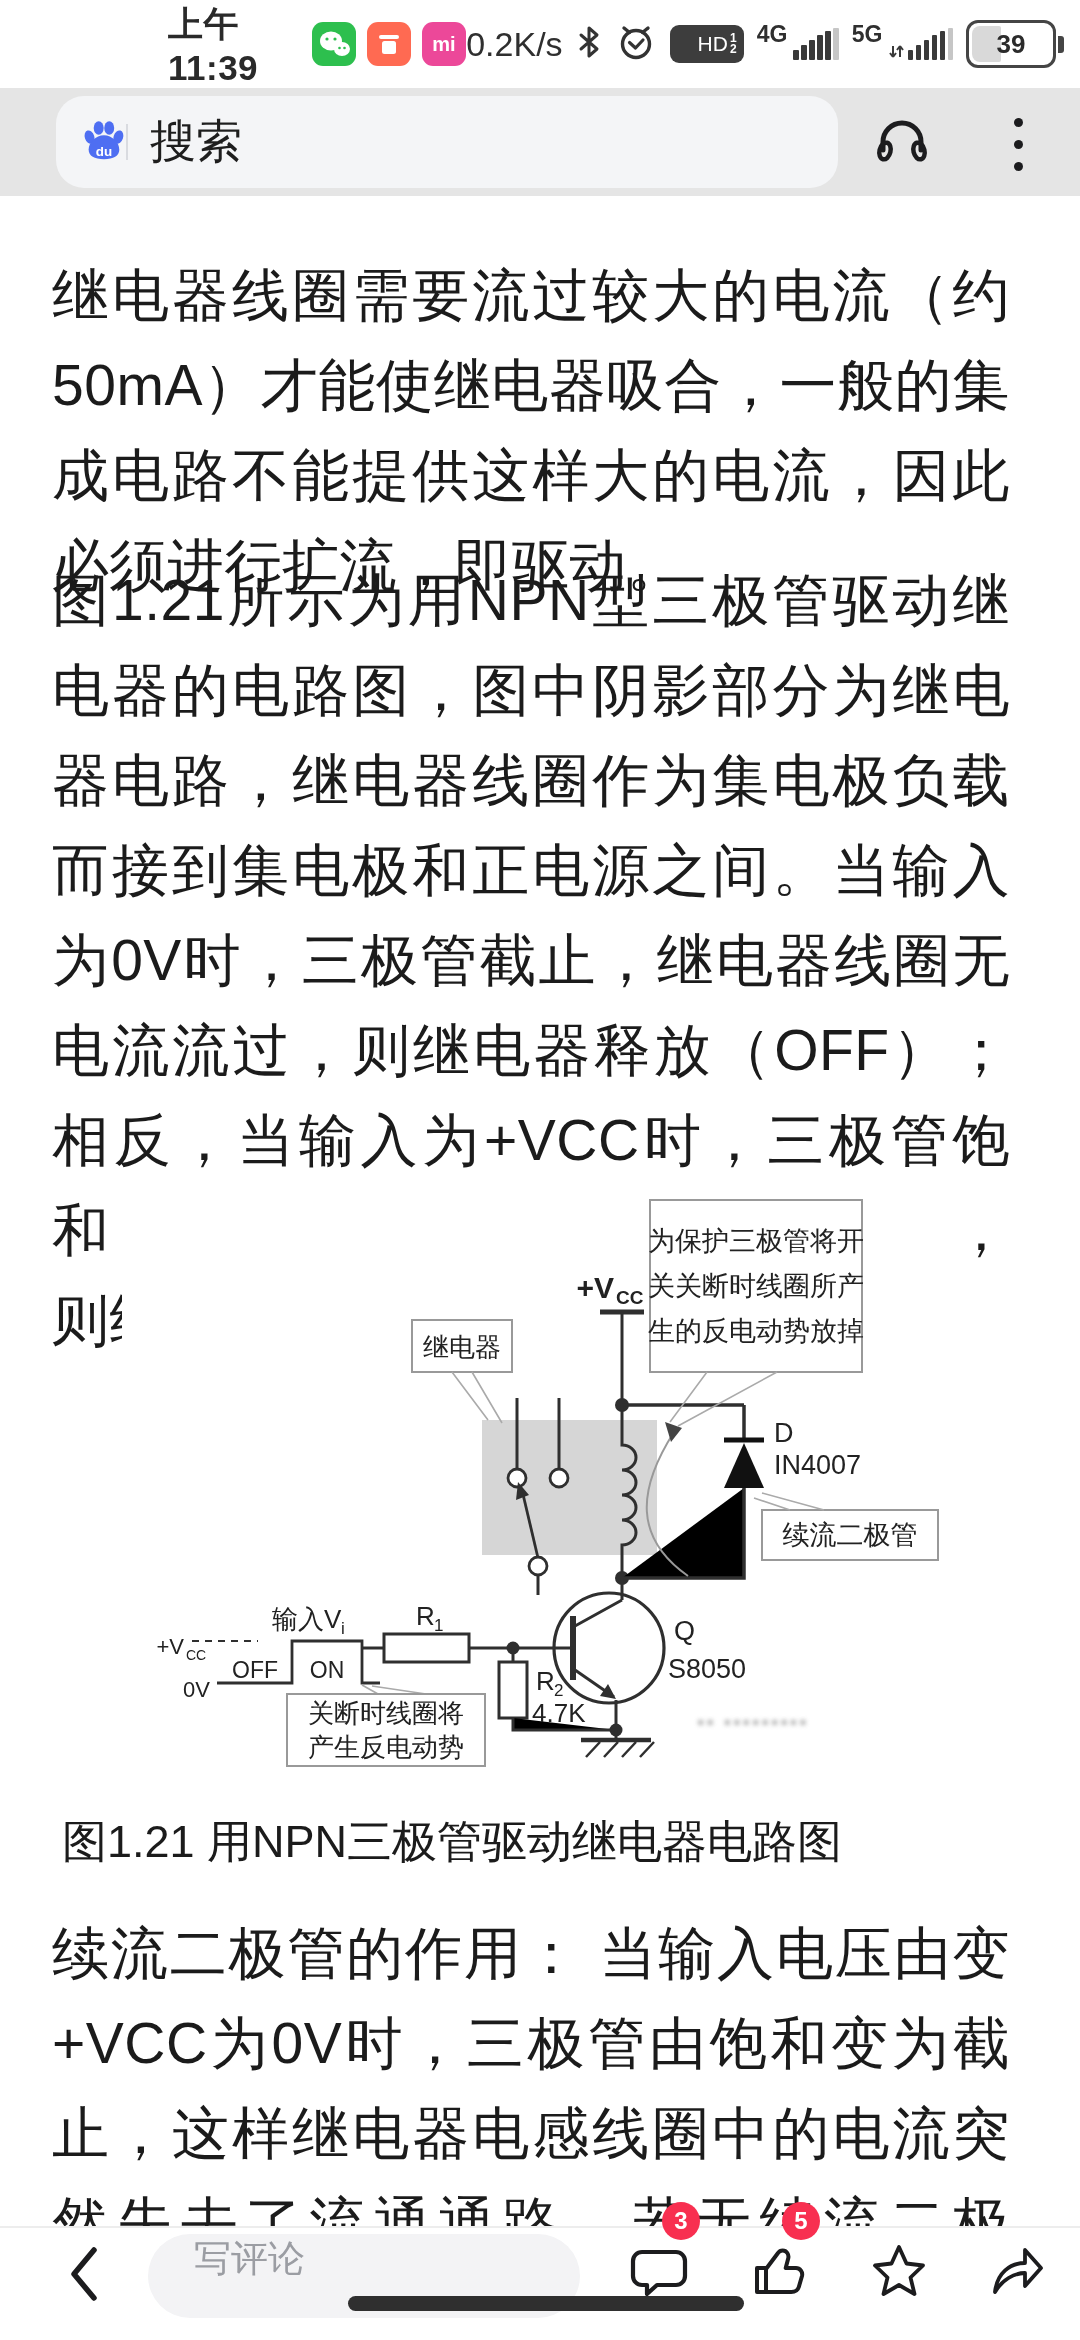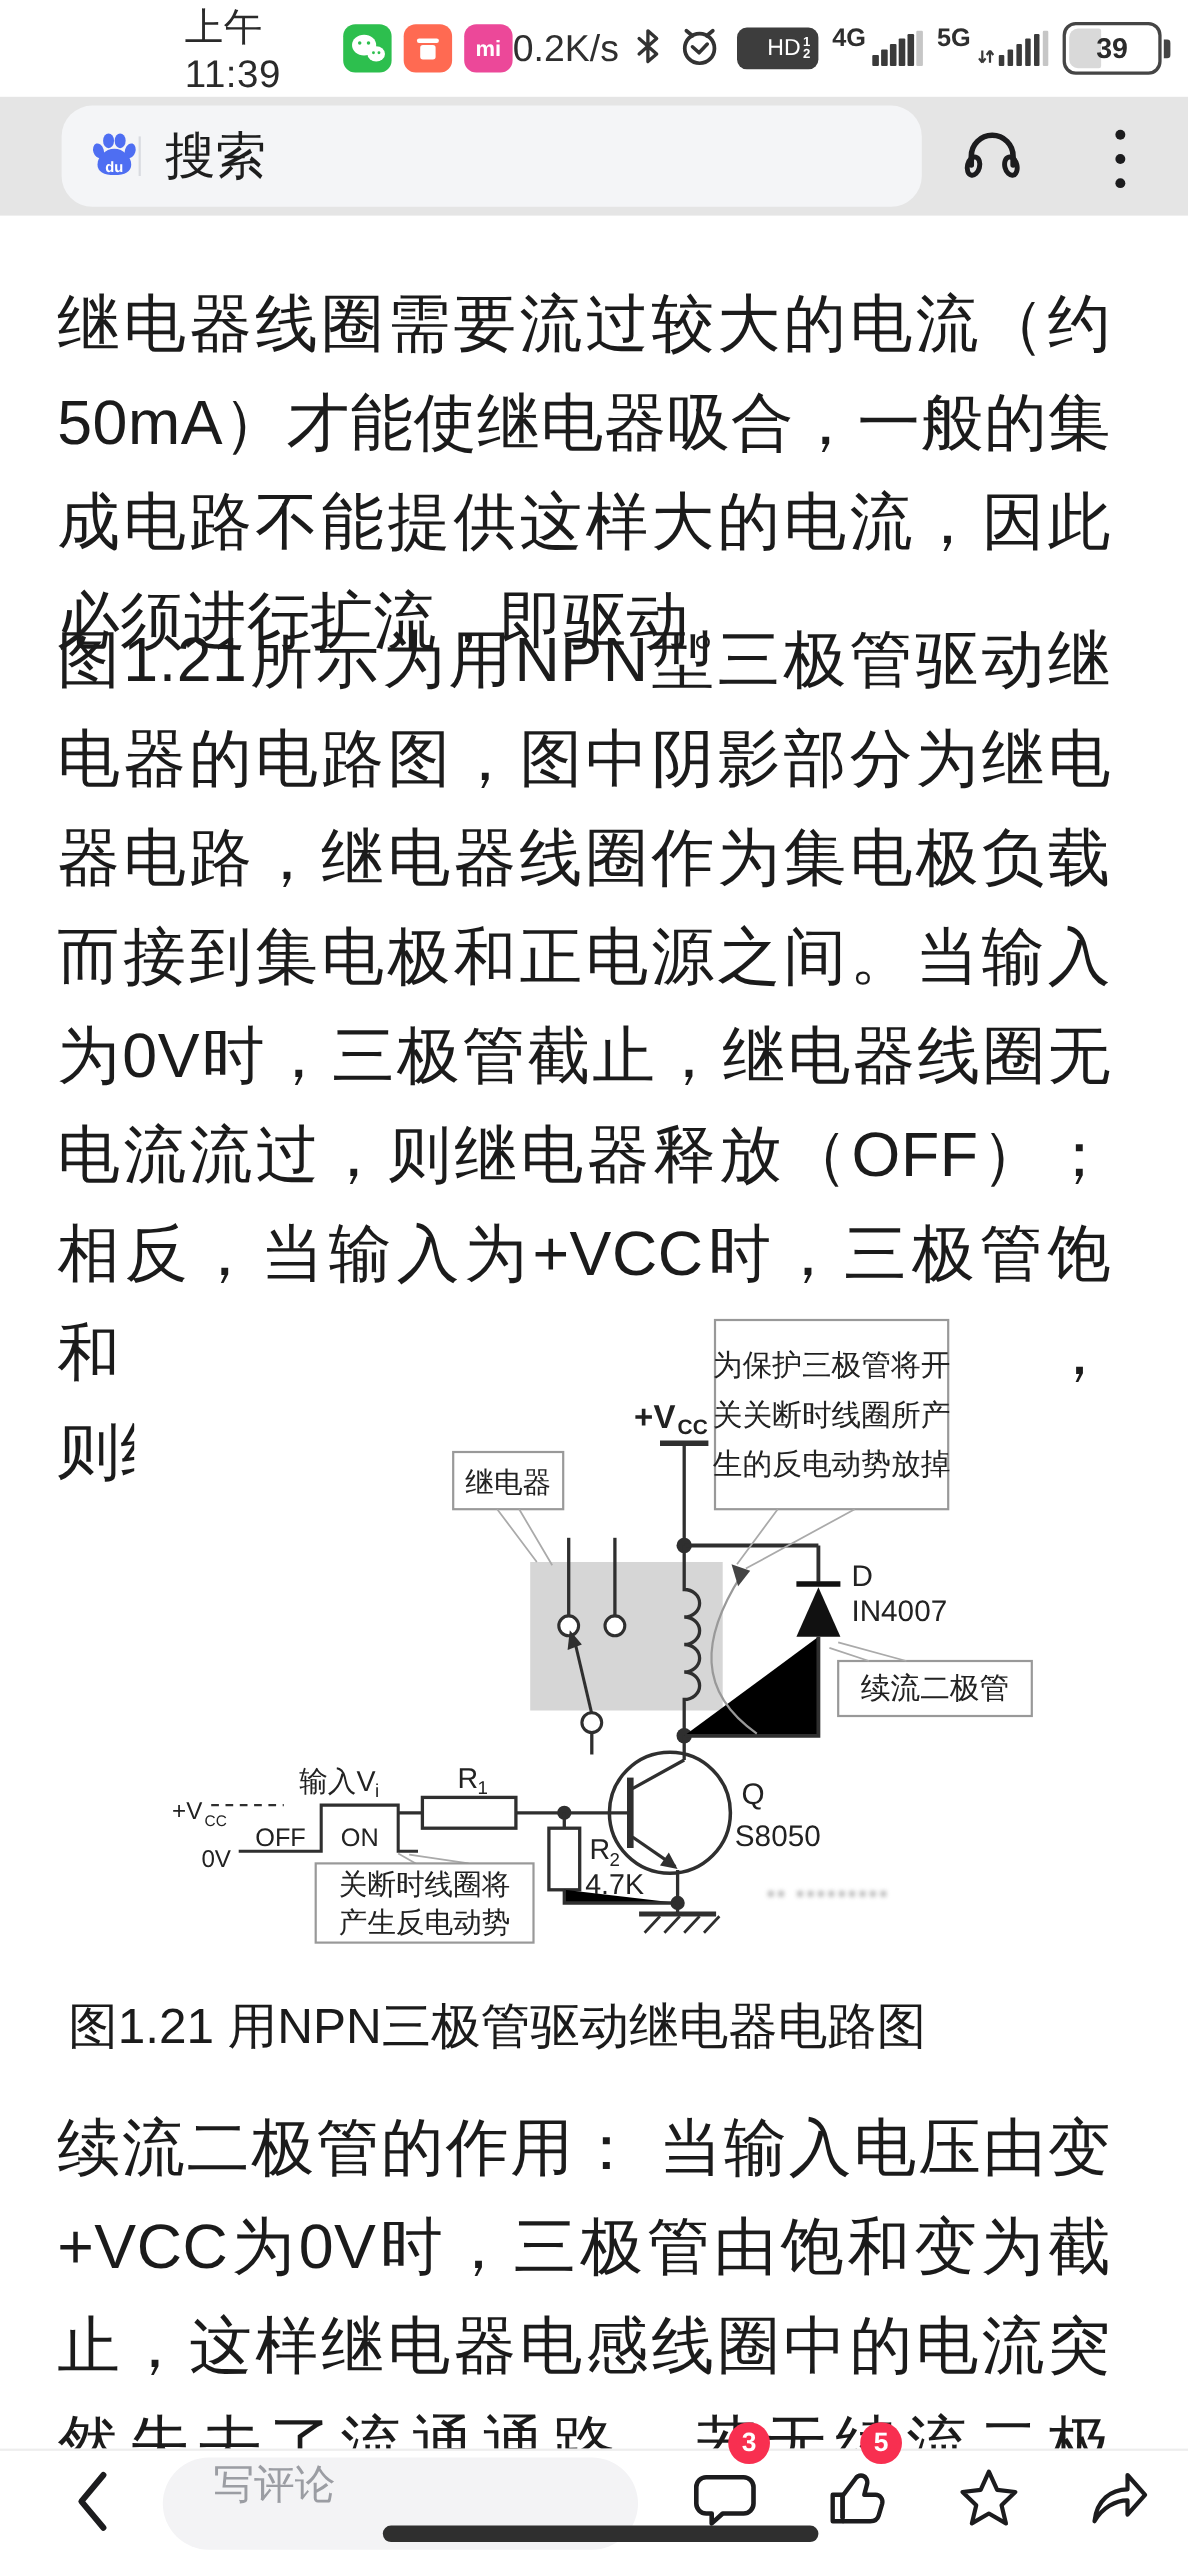--- a/index.html
+++ b/index.html
@@ -1,20 +1,20 @@
 <!DOCTYPE html>
 <html><head>
 <meta charset="utf-8">
 <style>
   html,body{margin:0;padding:0;background:#888;}
   .page{position:relative;width:1080px;height:2340px;background:#ffffff;overflow:hidden;
         font-family:"Liberation Sans",sans-serif;color:#1c1c1c;}
   
   .status-bar{position:absolute;top:0;left:0;width:1080px;height:88px;display:flex;align-items:center;}
-  .sb-time{margin-left:168px;font-size:35px;font-weight:400;color:#2a2a2a;letter-spacing:.5px;}
+  .sb-time{margin-left:168px;font-size:35px;font-weight:700;color:#2a2a2a;letter-spacing:.5px;}
   .sb-apps{display:flex;gap:11px;margin-left:12px;}
   .sb-app{width:44px;height:44px;border-radius:11px;display:flex;align-items:center;justify-content:center;}
   .sb-right{margin-left:auto;display:flex;align-items:center;gap:13px;padding-right:16px;}
   .sb-speed{font-size:34px;font-weight:400;color:#2f2f2f;}
   .sig{display:flex;align-items:flex-end;gap:6px;}
   .sig-label{font-size:23px;font-weight:700;color:#2f2f2f;line-height:1;transform:translateY(-14px);}
   .bars{display:flex;align-items:flex-end;gap:2.5px;}
   .bar{width:5.5px;background:#3a3a3a;border-radius:1px;}
   .bar.dim{background:#c6c6c6;}
   .hd-badge{background:#3d3d3d;color:#fff;border-radius:9px;height:38px;display:flex;align-items:center;padding:0 7px;gap:2px;}

